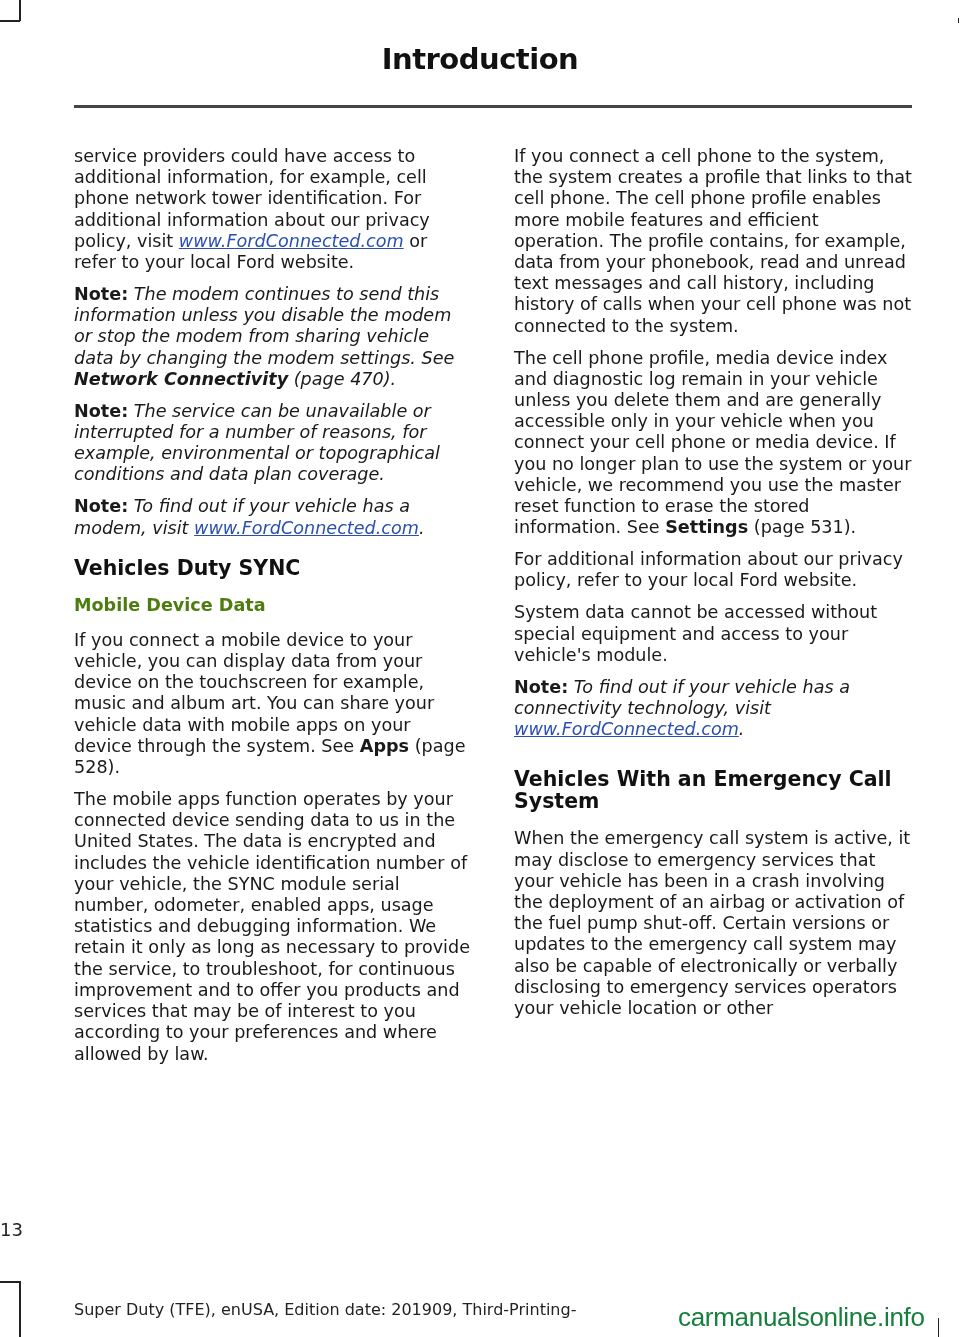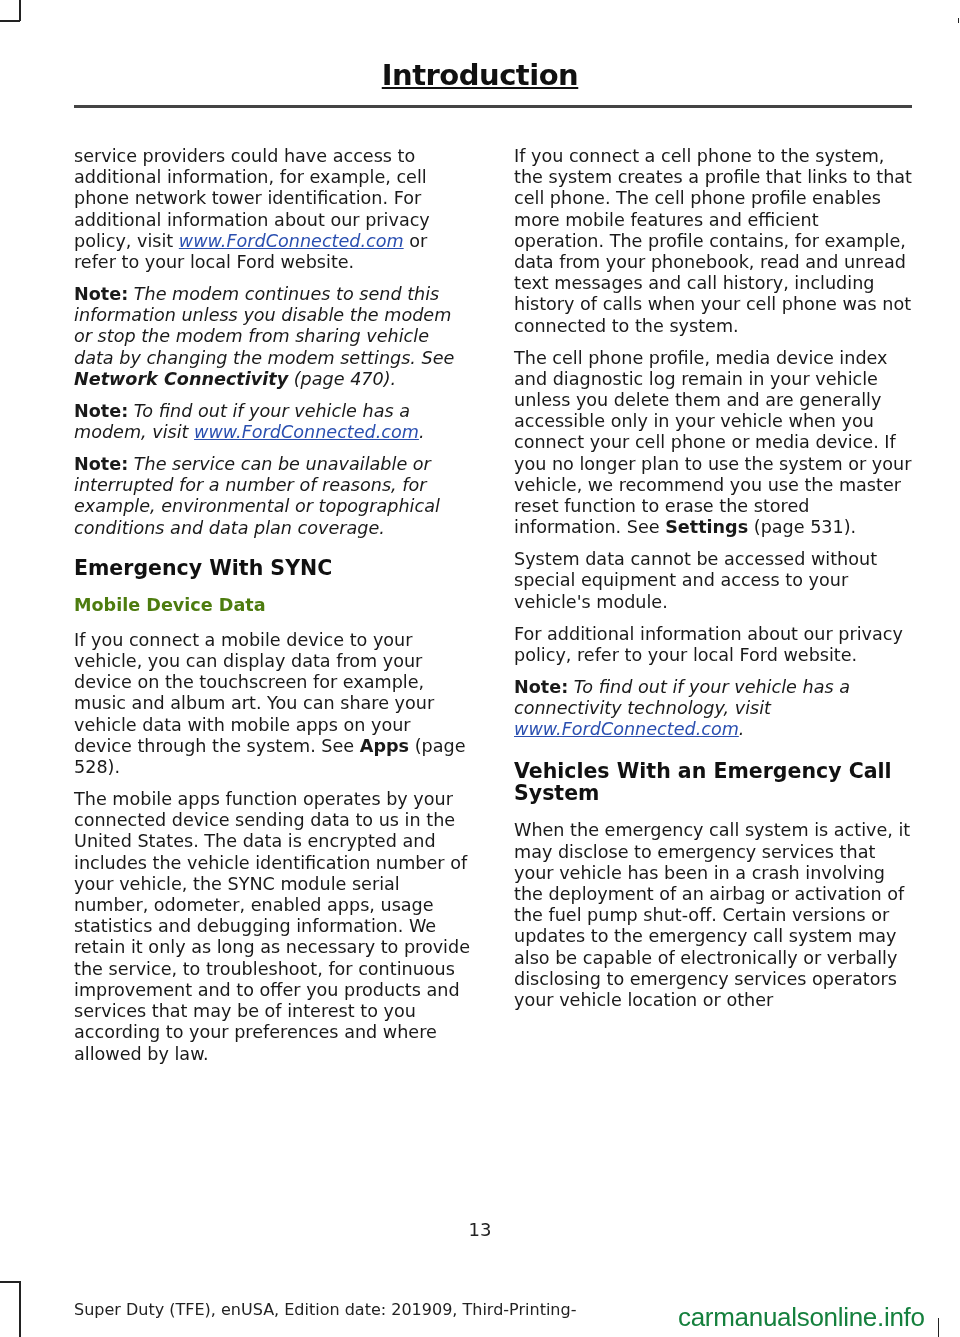--- a/index.html
+++ b/index.html
@@ -2,23 +2,23 @@
 <html><head>
   <meta charset="utf-8">
   <style>
     html, body { margin: 0; padding: 0; background: #ffffff; }
     body {
       width: 960px; height: 1337px; position: relative; overflow: hidden;
       font-family: "DejaVu Sans", sans-serif; color: #1a1a1a;
     }
     .crop-mark { position: absolute; background: #222; }
     .header-title {
-      position: absolute; top: 58px; left: 0; right: 0; text-align: center;
+      position: absolute; top: 42px; left: 0; right: 0; text-align: center;
       font-family: "DejaVu Sans", sans-serif; font-weight: bold; font-size: 29px;
-      color: #111; letter-spacing: -0.5px; text-decoration: underline;
+      color: #111; letter-spacing: -0.5px;
     }
     .header-rule {
       position: absolute; top: 105px; left: 74px; width: 838px; height: 3px; background: #444;
     }
     .column {
       position: absolute; top: 146px; width: 398px;
       font-size: 17.6px; line-height: 21.2px; color: #1a1a1a;
     }
     .col-left { left: 74px; }
     .col-right { left: 514px; }
@@ -27,21 +27,21 @@
     .italic { font-style: italic; margin-top: 12px; }
     .bold { font-weight: bold; }
     a.link { color: #2a4fb0; text-decoration: underline; }
     h2 {
       font-size: 20.5px; line-height: 22px; font-weight: bold; margin: 18px 0 16px 0; color: #111;
     }
     h3 {
       font-size: 17.6px; line-height: 21px; font-weight: bold; margin: 0 0 14px 0; color: #4d7c0f;
     }
     .page-number {
-      position: absolute; top: 1219px; left: 0; right: 0; text-align: center;
+      position: absolute; top: 1219px; left: 0; right: 0; 
       font-size: 18px; color: #222;
     }
     .footer-edition {
       position: absolute; top: 1300px; left: 74px; font-size: 16px; color: #222;
     }
     .watermark {
       position: absolute; top: 1302px; left: 678px; font-size: 26px; color: #15803d;
       font-family: "Liberation Sans", sans-serif; letter-spacing: -0.3px;
     }
   </style>
@@ -56,37 +56,37 @@
 <div class="crop-mark" style="top:1318px;left:938px;width:1px;height:19px;"></div>
 
 <div class="header-title">Introduction</div>
 <div class="header-rule"></div>
 
 <div class="column col-left">
   <p><span>service providers could have access to additional information, for example, cell phone network tower identification.  For additional information about our privacy policy, visit </span><a class="link italic">www.FordConnected.com</a><span> or refer to your local Ford website.</span></p>
 
   <p><span class="note-label">Note:</span><span class="italic"> The modem continues to send this information unless you disable the modem or stop the modem from sharing vehicle data by changing the modem settings.  See </span><span class="italic bold">Network Connectivity</span><span class="italic"> (page 470).</span></p>
 
+  <p><span class="note-label">Note:</span><span class="italic"> The service can be unavailable or interrupted for a number of reasons, for example, environmental or topographical conditions and data plan coverage.</span></p>
+
   <p><span class="note-label">Note:</span><span class="italic"> To find out if your vehicle has a modem, visit </span><a class="link italic">www.FordConnected.com</a><span class="italic">.</span></p>
 
-  <p><span class="note-label">Note:</span><span class="italic"> The service can be unavailable or interrupted for a number of reasons, for example, environmental or topographical conditions and data plan coverage.</span></p>
-
-  <h2>Emergency With SYNC</h2>
+  <h2>Vehicles Duty SYNC</h2>
   <h3>Mobile Device Data</h3>
 
   <p><span>If you connect a mobile device to your vehicle, you can display data from your device on the touchscreen for example, music and album art. You can share your vehicle data with mobile apps on your device through the system.  See </span><span class="bold">Apps</span><span> (page 528).</span></p>
 
   <p>The mobile apps function operates by your connected device sending data to us in the United States. The data is encrypted and includes the vehicle identification number of your vehicle, the SYNC module serial number, odometer, enabled apps, usage statistics and debugging information. We retain it only as long as necessary to provide the service, to troubleshoot, for continuous improvement and to offer you products and services that may be of interest to you according to your preferences and where allowed by law.</p>
 </div>
 
 <div class="column col-right">
   <p>If you connect a cell phone to the system, the system creates a profile that links to that cell phone. The cell phone profile enables more mobile features and efficient operation. The profile contains, for example, data from your phonebook, read and unread text messages and call history, including history of calls when your cell phone was not connected to the system.</p>
   <p><span>The cell phone profile, media device index and diagnostic log remain in your vehicle unless you delete them and are generally accessible only in your vehicle when you connect your cell phone or media device. If you no longer plan to use the system or your vehicle, we recommend you use the master reset function to erase the stored information.  See </span><span class="bold">Settings</span><span> (page 531).</span></p>
+  <p>For additional information about our privacy policy, refer to your local Ford website.</p>
   <p>System data cannot be accessed without special equipment and access to your vehicle's module.</p>
-  <p>For additional information about our privacy policy, refer to your local Ford website.</p>
   <p><span class="note-label">Note:</span><span class="italic"> To find out if your vehicle has a connectivity technology, visit </span><a class="link italic">www.FordConnected.com</a><span class="italic">.</span></p>
-  <h2 style="margin-top:20px;">Vehicles With an Emergency Call System</h2>
+  <h2 style="margin-top:28px;">Vehicles With an Emergency Call System</h2>
   <p>When the emergency call system is active, it may disclose to emergency services that your vehicle has been in a crash involving the deployment of an airbag or activation of the fuel pump shut-off. Certain versions or updates to the emergency call system may also be capable of electronically or verbally disclosing to emergency services operators your vehicle location or other</p>
 </div>
 
 <div class="page-number">13</div>
 <div class="footer-edition">Super Duty (TFE), enUSA, Edition date: 201909, Third-Printing-</div>
 <div class="watermark">carmanualsonline.info</div>
 
 </body></html>

